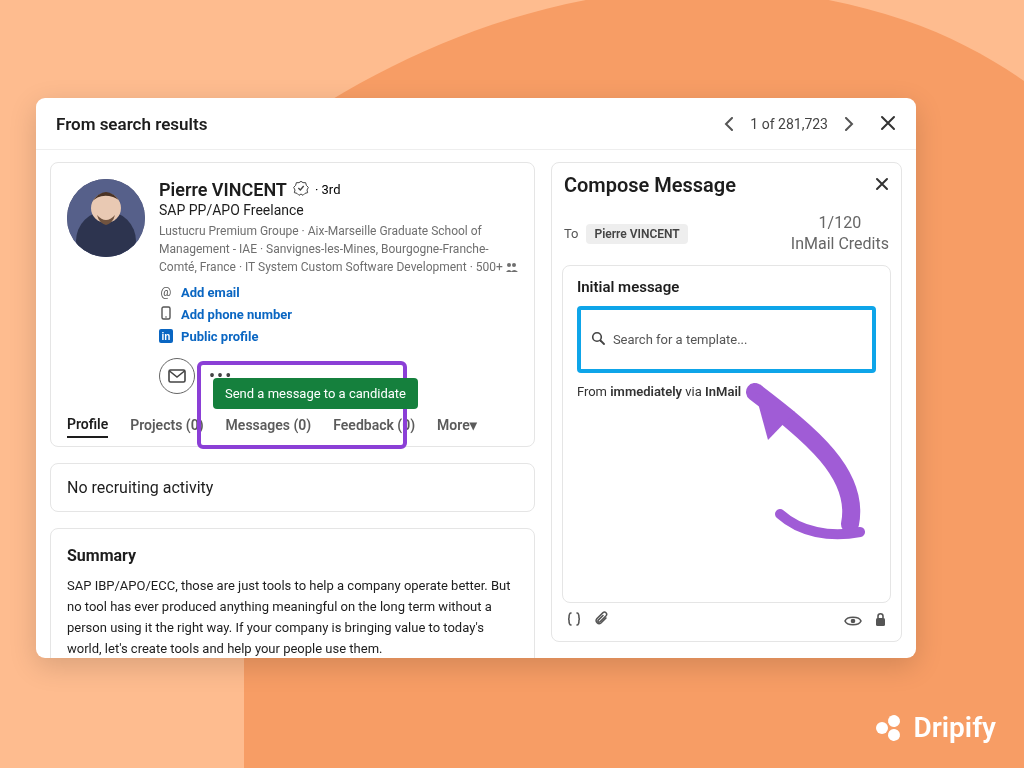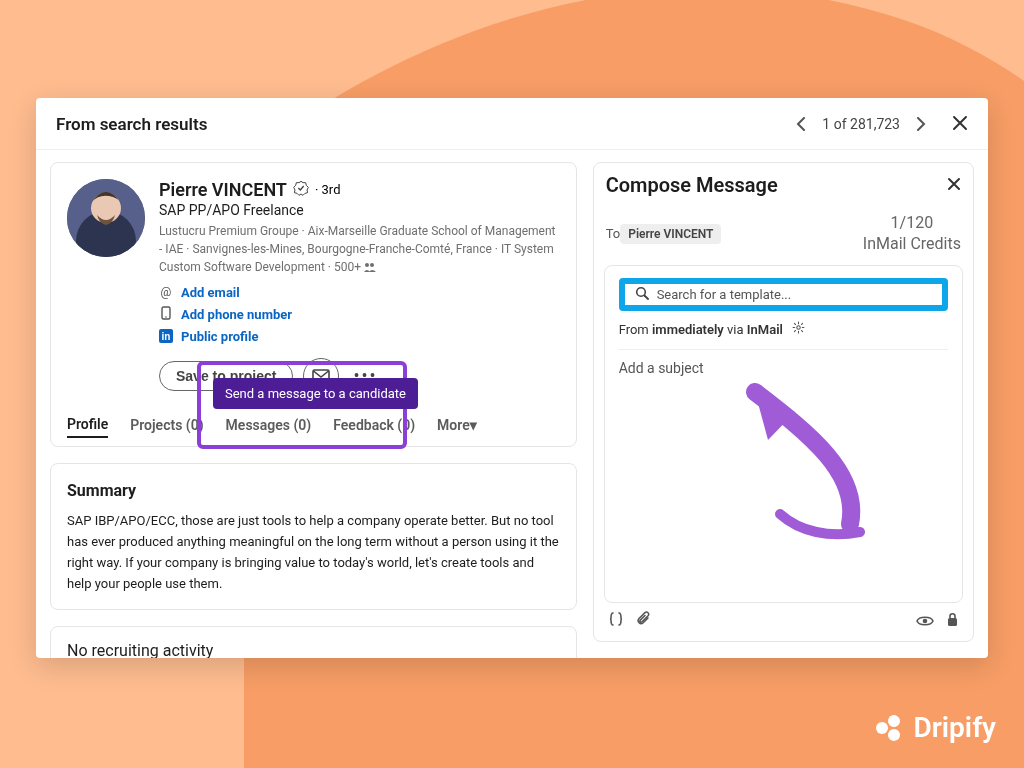--- a/index.html
+++ b/index.html
@@ -1,22 +1,22 @@
 <!DOCTYPE html>
 <html><head>
 <meta charset="utf-8">
 <style>
   * { box-sizing: border-box; margin: 0; padding: 0; }
   html, body { width: 1024px; height: 768px; overflow: hidden; font-family: -apple-system, "Segoe UI", Roboto, Helvetica, Arial, sans-serif; color:#1d1d1d; }
   body { background:#febc8f; position:relative; }
   .bgwave { position:absolute; inset:0; overflow:hidden; }
   .bgwave svg { position:absolute; right:-120px; top:-100px; width:900px; height:900px; }
   .modal {
-    position:absolute; left:36px; top:98px; width:952px; height:560px;
-    background:#fff; border-radius:4px; box-shadow:0 8px 28px rgba(0,0,0,.15);
+    position:absolute; left:36px; top:98px; width:880px; height:560px;
+    background:#fff; border-radius:9px; box-shadow:0 8px 28px rgba(0,0,0,.15);
     display:flex; flex-direction:column;
   }
   .modal-header {
     display:flex; align-items:center; height:52px; padding:0 20px;
     border-bottom:1px solid #eee;
   }
   .modal-header .title { font-size:17px; font-weight:600; }
   .modal-header .spacer { flex:1; }
   .pgr-btn { width:26px; height:26px; border-radius:50%; display:flex; align-items:center; justify-content:center; color:#555; cursor:pointer; }
   .pager { display:flex; align-items:center; gap:8px; font-size:14px; color:#444; }
@@ -44,36 +44,36 @@
   .pill-btn { border:1px solid #666; border-radius:18px; padding:6px 16px; font-size:14px; font-weight:600; color:#444; background:#fff; cursor:pointer; }
   .icon-btn { width:36px; height:36px; border:1px solid #666; border-radius:50%; display:flex; align-items:center; justify-content:center; color:#444; background:#fff; cursor:pointer; font-size:16px;}
   .kebab { font-size:18px; letter-spacing:2px; color:#444; cursor:pointer; padding:0 4px; }
   .tabs { margin-top:18px; display:flex; align-items:center; gap:22px; font-size:14px; font-weight:600; color:#5b5b5b;}
   .tab { padding:4px 0; cursor:pointer; }
   .tab.active { color:#1d1d1d; border-bottom:2px solid #1d1d1d; }
   .tab.more { display:flex; align-items:center; gap:0; }
   
   .highlight-box { position:absolute; border:4px solid #8b3fd6; border-radius:6px; pointer-events:none; }
   
-  .tooltip { position:absolute; background:#4c1d95; color:#fff; font-size:13px; padding:8px 12px; border-radius:4px; white-space:nowrap; z-index:5; }
+  .tooltip { position:absolute; background:#15803d; color:#fff; font-size:13px; padding:8px 12px; border-radius:4px; white-space:nowrap; z-index:5; }
   .activity-card { padding:14px 16px; font-size:16px; }
   .summary-card { padding:14px 16px; font-size:13px; line-height:1.6; }
   .summary-card h3 { font-size:16px; margin-bottom:8px; }
   
   .compose { height:100%; display:flex; flex-direction:column; }
   .compose-head { display:flex; align-items:center; padding:10px 12px; }
   .compose-head h3 { font-size:20px; font-weight:600; }
   .compose-head .spacer{flex:1;}
-  .recip-row { display:flex; align-items:center; padding:6px 12px 10px 12px; font-size:13px; }
+  .recip-row { display:flex; align-items:center; padding:6px 12px 10px 12px; gap:8px; font-size:13px; }
   .recip-row .lbl { color:#555; }
   .recip-chip { background:#eee; border-radius:4px; padding:3px 8px; font-size:12px; font-weight:600; color:#444; }
   .credits { margin-left:auto; text-align:center; font-size:16px; color:#666; line-height:1.3; }
   .compose-body { border:1px solid #e5e5e5; border-radius:8px; margin:0 10px; flex:1; display:flex; flex-direction:column; padding:12px 14px; min-height:0;}
   .compose-body h4 { font-size:15px; font-weight:600; margin-bottom:10px; }
-  .tpl-search { display:flex; align-items:center; gap:8px; border:6px solid #0ea5e9; border-radius:4px; padding:2px 10px; font-size:13px; color:#333; cursor:text; }
+  .tpl-search { display:flex; align-items:center; gap:8px; border:4px solid #0ea5e9; border-radius:4px; padding:21px 10px; font-size:13px; color:#333; cursor:text; }
   .tpl-search .mag { color:#444; }
   .sendline { margin-top:10px; font-size:13px; color:#333; }
   .sendline b { font-weight:600; }
   .sendline .gear { margin-left:6px; color:#555; cursor:pointer;}
   .subj { margin-top:12px; font-size:14px; color:#555; border-top:1px solid #eee; padding-top:10px;}
   .msgarea { margin-top:10px; font-size:14px; color:#888; flex:1; border-top:1px solid #eee; padding-top:10px;}
   .compose-footer { display:flex; align-items:center; padding:8px 14px 10px 14px; gap:12px; color:#555; font-size:16px;}
   .compose-footer .sp { flex:1; }
   .watermark { position:absolute; right:28px; bottom:24px; color:#fff; font-size:28px; font-weight:600; display:flex; align-items:center; gap:8px;}
   .watermark .pin { width:32px; height:32px; }
@@ -155,21 +155,20 @@
                       <circle cx="6" cy="11" r="0.8" fill="#555"></circle>
                     </svg></span>
                   <a>Add phone number</a>
                 </div>
               <div class="row">
                   <span class="lin-ic">in</span>
                   <a>Public profile</a>
                 </div>
             </div>
             <div class="action-row">
-              <button class="pill-btn">Save to project</button>
               <div class="icon-btn">
                   <svg width="18" height="14" viewBox="0 0 18 14">
                     <rect x="1" y="1" width="16" height="12" rx="1.5" fill="none" stroke="#444" stroke-width="1.6"></rect>
                     <path d="M1.5 2 L9 8 L16.5 2" fill="none" stroke="#444" stroke-width="1.6"></path>
                   </svg>
                 </div>
               <div class="kebab"><span>•••</span></div>
             </div>
           </div>
         </div>
@@ -182,28 +181,28 @@
           <div class="tab more">
               <span>More</span> 
               <span>▾</span>
             </div>
         </div>
 
         <div class="highlight-box" style="left:146px; top:198px; width:210px; height:88px;"></div>
         <div class="tooltip" style="left:162px; top:215px;">Send a message to a candidate</div>
       </div>
 
+      <div class="card activity-card">
+        <span>No recruiting activity</span>
+      </div>
+
       <div class="card summary-card">
         <h3>Summary</h3>
         <p>SAP IBP/APO/ECC, those are just tools to help a company operate better. But no tool has ever produced anything meaningful on the long term without a person using it the right way. If your company is bringing value to today's world, let's create tools and help your people use them.</p>
 
-      </div>
-
-      <div class="card activity-card">
-        <span>No recruiting activity</span>
       </div>
     </div>
 
     <div class="right-col">
       <div class="card compose">
         <div class="compose-head">
           <h3>Compose Message</h3>
           <div class="spacer"></div>
           <div style="cursor:pointer;">
             <svg width="14" height="14" viewBox="0 0 14 14">
@@ -213,35 +212,35 @@
         </div>
         <div class="recip-row">
           <span class="lbl">To</span>
           <span class="recip-chip">Pierre VINCENT</span>
           <div class="credits">
             <div>1/120</div>
             <div>InMail Credits</div>
           </div>
         </div>
         <div class="compose-body">
+          <h4>Initial message</h4>
           <div class="tpl-search">
             <span class="mag"><svg width="14" height="14" viewBox="0 0 14 14">
                   <circle cx="6" cy="6" r="4.3" fill="none" stroke="#444" stroke-width="1.6"></circle>
                   <line x1="9.5" y1="9.5" x2="13" y2="13" stroke="#444" stroke-width="1.8" stroke-linecap="round"></line>
                 </svg></span>
             <span style="color:#555;">Search for a template...</span>
           </div>
           <div class="sendline">
             <span>From </span><b>immediately</b><span> via </span><b>InMail</b>
             <span class="gear"><svg width="13" height="13" viewBox="0 0 24 24">
                   <circle cx="12" cy="12" r="3.2" fill="none" stroke="#555" stroke-width="2"></circle>
                   <path d="M12 2v3M12 19v3M2 12h3M19 12h3M4.5 4.5l2 2M17.5 17.5l2 2M19.5 4.5l-2 2M6.5 17.5l-2 2" stroke="#555" stroke-width="2" stroke-linecap="round"></path>
                 </svg></span>
           </div>
-          <div class="subj">Add a subject</div>
         </div>
         <div class="compose-footer">
           <span title="insert variable"><svg width="16" height="16" viewBox="0 0 16 16">
                 <path d="M5 2 C3 2 3 5 3 7 C3 8 2 8 2 8 C2 8 3 8 3 9 C3 11 3 14 5 14 M11 2 C13 2 13 5 13 7 C13 8 14 8 14 8 C14 8 13 8 13 9 C13 11 13 14 11 14" fill="none" stroke="#555" stroke-width="1.6" stroke-linecap="round"></path>
               </svg></span>
           <span><svg width="15" height="16" viewBox="0 0 15 16">
                 <path d="M12 7 L7 12 a3 3 0 0 1 -4.2 -4.2 L9 1.6 a2.2 2.2 0 0 1 3.1 3.1 L6 10.8 a1.2 1.2 0 0 1 -1.7 -1.7 L9 4.5" fill="none" stroke="#555" stroke-width="1.5" stroke-linecap="round"></path>
               </svg></span>
           <div class="sp"></div>
           <span><svg width="18" height="12" viewBox="0 0 18 12">

